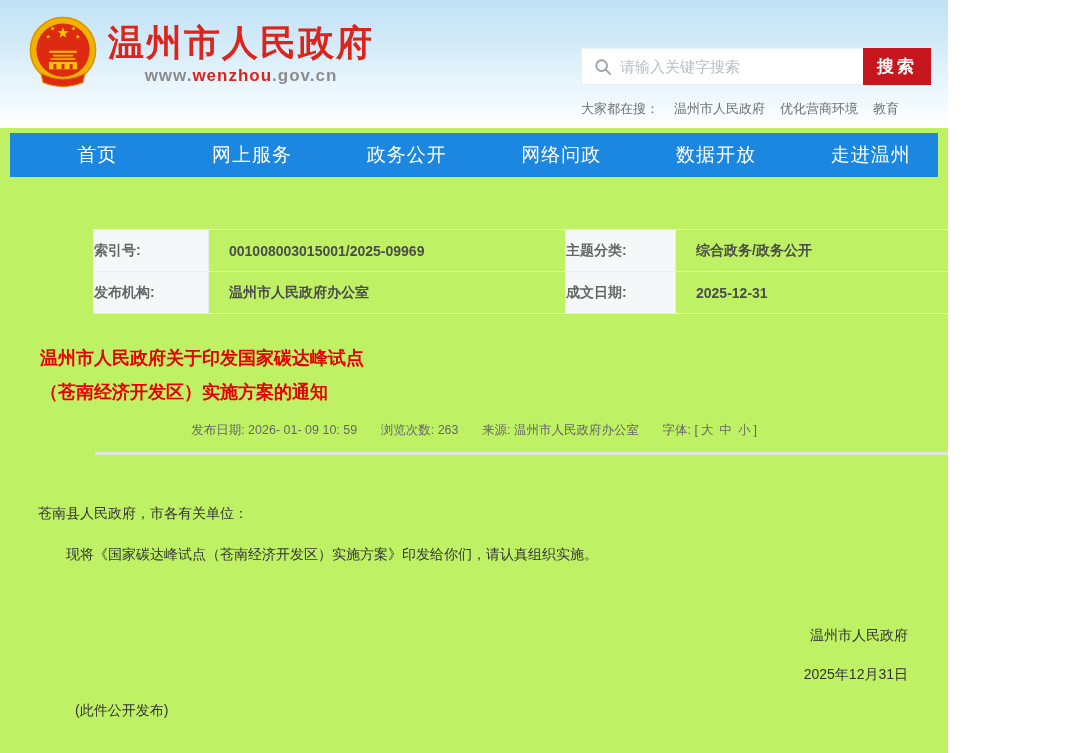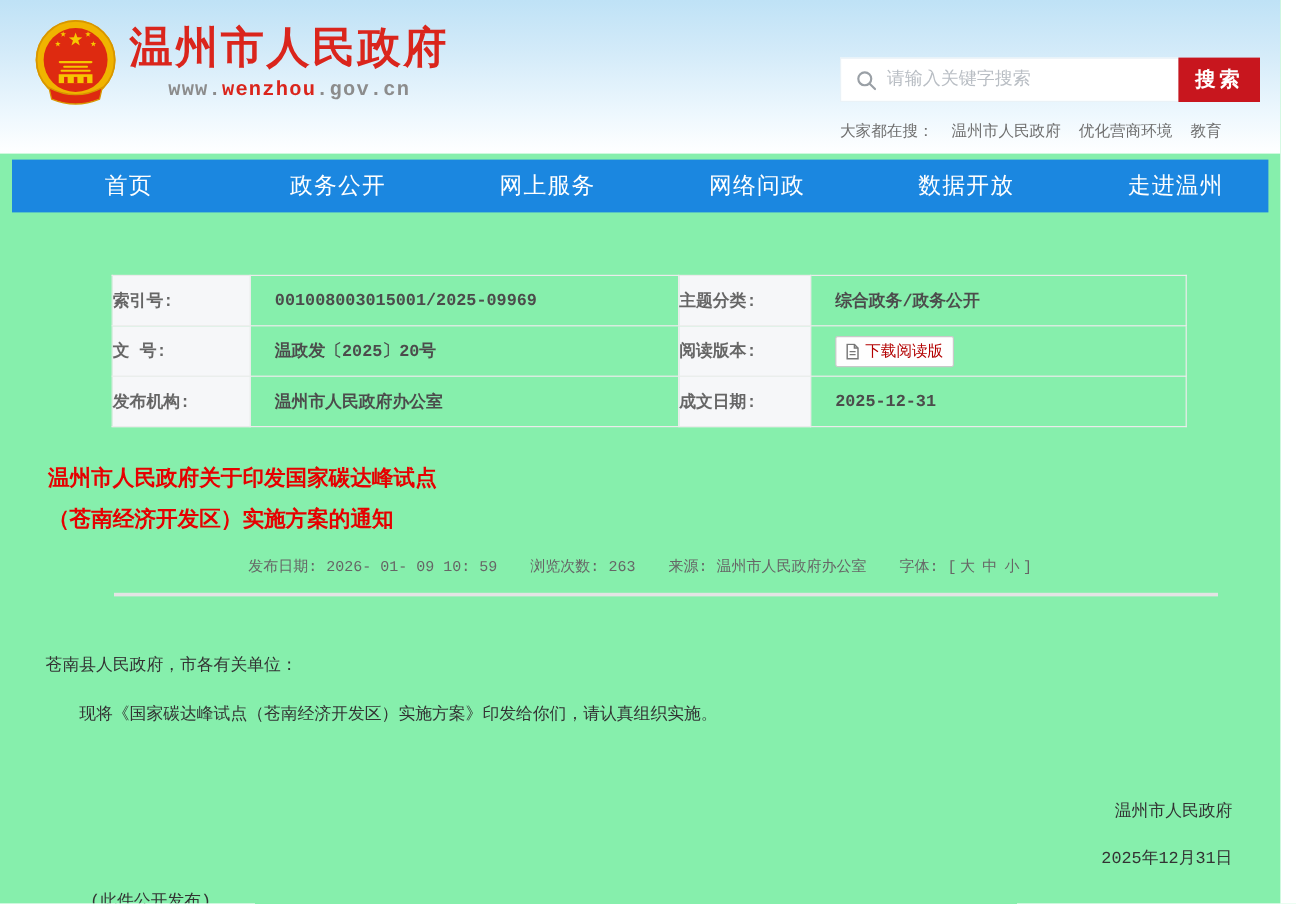--- a/index.html
+++ b/index.html
@@ -1,21 +1,21 @@
 <!DOCTYPE html>
 <html lang="zh"><head>
 <meta charset="utf-8">
 <style>
   * { box-sizing: border-box; margin: 0; padding: 0; }
   html,body { background:#ffffff; }
   body {
     font-family: "Liberation Sans", "DejaVu Sans", sans-serif;
     width: 1080px;
   }
-  .page { width:1067px; height:753px; position:relative; background:#86efac; overflow:hidden;font-family:Liberation Mono, monospace; }
+  .page { width:948px; height:753px; position:relative; background:#bef264; overflow:hidden; }
 
   
   .topbar {
     height:128px;
     background: linear-gradient(180deg, #bfe2f6 0%, #d4ebf9 35%, #eef8fe 75%, #ffffff 100%);
     position:relative;
   }
   .logo-group { position:absolute; left:26px; top:16px; display:flex; align-items:flex-start; cursor:pointer; }
   .site-ident { margin-left:8px; }
   .site-title { color:#da251c; font-size:36px; font-weight:bold; letter-spacing:2px; line-height:1.15; margin-top:6px; }
@@ -120,58 +120,42 @@
         <button class="search-btn">搜索</button>
       </div>
       <div class="hot-row">
         <span>大家都在搜：</span><a class="hot-term">温州市人民政府</a><a class="hot-term">优化营商环境</a><a class="hot-term">教育</a>
       </div>
     </div>
   </header>
 
   <nav class="mainnav">
     <div class="nav-item">首页</div>
+    <div class="nav-item">网上服务</div>
     <div class="nav-item">政务公开</div>
-    <div class="nav-item">网上服务</div>
     <div class="nav-item">网络问政</div>
     <div class="nav-item">数据开放</div>
     <div class="nav-item">走进温州</div>
   </nav>
 
   <main class="content">
 
     <table class="meta-table">
       <colgroup>
           <col style="width:115px">
           <col style="width:357px">
           <col style="width:110px">
           <col style="width:313px">
         </colgroup>
       <tbody>
           <tr>
         <td class="label-cell">索引号:</td>
         <td class="value-cell">001008003015001/2025-09969</td>
         <td class="label-cell">主题分类:</td>
         <td class="value-cell">综合政务/政务公开</td>
-      </tr>
-      <tr>
-        <td class="label-cell">文 号:</td>
-        <td class="value-cell">温政发〔2025〕20号</td>
-        <td class="label-cell">阅读版本:</td>
-        <td class="value-cell">
-          <button class="download-btn">
-            <svg width="11" height="14" viewBox="0 0 11 14">
-              <path d="M1 1 h6 l3 3 v9 h-9 z" fill="#fff" stroke="#777" stroke-width="1.2"></path>
-              <path d="M7 1 v3 h3" fill="none" stroke="#777" stroke-width="1.2"></path>
-              <line x1="3" y1="7" x2="8" y2="7" stroke="#777" stroke-width="1"></line>
-              <line x1="3" y1="9.5" x2="8" y2="9.5" stroke="#777" stroke-width="1"></line>
-            </svg>
-            <span>下载阅读版</span>
-          </button>
-        </td>
       </tr>
       <tr>
         <td class="label-cell">发布机构:</td>
         <td class="value-cell">温州市人民政府办公室</td>
         <td class="label-cell">成文日期:</td>
         <td class="value-cell">2025-12-31</td>
       </tr>
     </tbody>
       </table>
 

